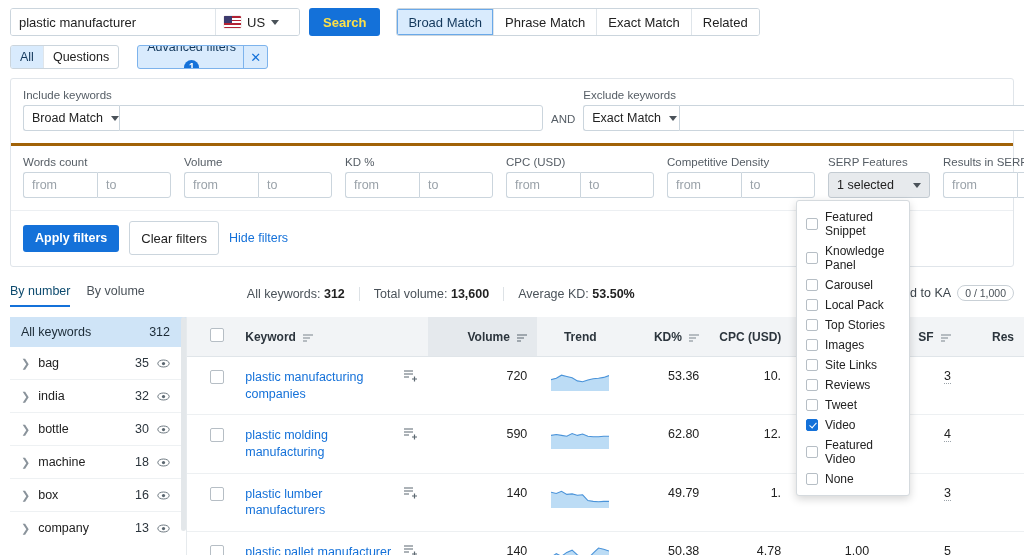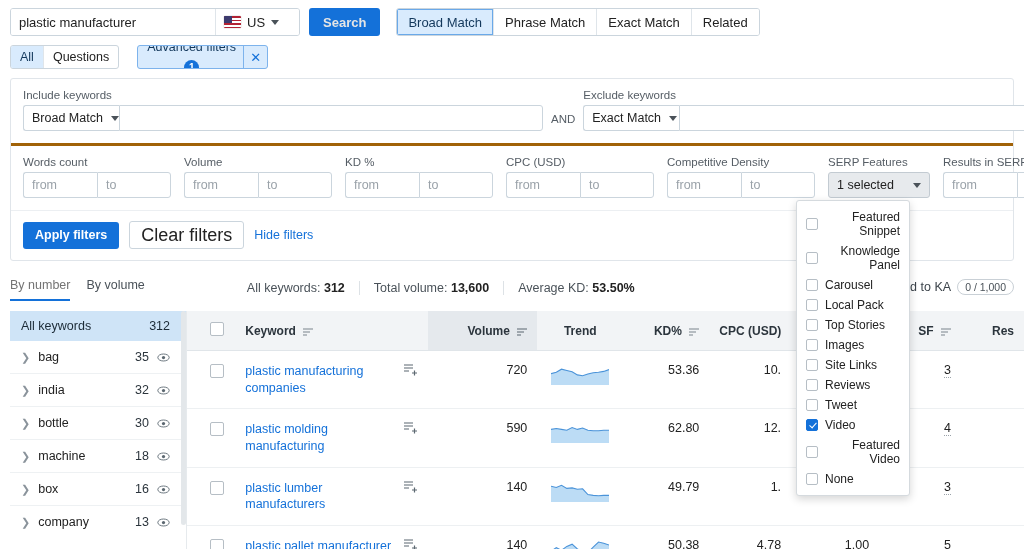--- a/index.html
+++ b/index.html
@@ -35,21 +35,21 @@
   .flag {
     width: 17px; height: 12px; border-radius: 1px; position: relative;
     background: linear-gradient(#b22234 0 15%, #fff 15% 30%, #b22234 30% 45%, #fff 45% 60%, #b22234 60% 75%, #fff 75% 90%, #b22234 90% 100%);
     overflow: hidden; flex: none; box-shadow: 0 0 0 0.5px rgba(0,0,0,.12);
   }
   .flag::before { content: ""; position: absolute; left: 0; top: 0; width: 8px; height: 7px; background: #3c3b6e; }
   .country-code { font-size: 13px; color: #222; }
   .caret { width: 0; height: 0; border-left: 4px solid transparent; border-right: 4px solid transparent; border-top: 5px solid #4a5259; }
   .btn-search {
     margin-left: 9px; height: 28px; padding: 0 14px;
-    background: #1471d9; color: #e5e5e5; border: none; border-radius: 3px;
+    background: #1471d9; color: #fde047; border: none; border-radius: 3px;
     font-size: 13px; font-weight: bold; cursor: pointer;
     font-family: "Liberation Sans", sans-serif;
   }
   .match-tabs {
     display: flex; margin-left: 16px; height: 28px;
     border: 1px solid #cbd5dd; border-radius: 3px; overflow: hidden; background: #fff;
   }
   .match-tab {
     padding: 0 11px; display: flex; align-items: center; font-size: 13px;
     border-right: 1px solid #dfe5ea; cursor: pointer; color: #222; background: #fff;
@@ -114,47 +114,47 @@
     font-size: 12.5px; cursor: pointer; color: #222;
   }
   .fp-row3 { padding: 10px 12px 11px 12px; display: flex; align-items: center; gap: 10px; }
   .btn-primary {
     background: #1471d9; color: #fff; border: none; border-radius: 3px;
     height: 27px; padding: 0 12px; font-size: 12.5px; font-weight: bold; cursor: pointer;
     font-family: "Liberation Sans", sans-serif;
   }
   .btn-plain {
     background: #fff; color: #222; border: 1px solid #cbd5dd; border-radius: 3px;
-    height: 28px; padding: 0 11px; font-size: 18px; cursor: pointer;
+    height: 34px; padding: 0 11px; font-size: 13px; cursor: pointer;
     font-family: "Liberation Sans", sans-serif;
   }
   .link { color: #1471d9; font-size: 12.5px; cursor: pointer; }
 
   
   .dropdown {
     position: absolute; left: 796px; top: 200px; width: 114px;
     background: #fff; border: 1px solid #d5dade; border-radius: 3px;
-    box-shadow: 0 3px 9px rgba(0,0,0,.17); padding: 6px 0; z-index: 60; text-align: right;
+    box-shadow: 0 3px 9px rgba(0,0,0,.17); padding: 6px 0; z-index: 60;
   }
   .dd-item { display: flex; align-items: center; gap: 7px; padding: 3px 9px; font-size: 12px; cursor: pointer; color: #222; }
   .cbx {
     width: 12px; height: 12px; border: 1px solid #b6bec5; border-radius: 2px;
     background: #fff; flex: none; position: relative;
   }
   .cbx.on { background: #1471d9; border-color: #1471d9; }
   .cbx.on::after {
     content: ""; position: absolute; left: 3.5px; top: 1px; width: 3px; height: 6px;
     border: solid #fff; border-width: 0 1.6px 1.6px 0; transform: rotate(42deg);
   }
 
   
   .statsbar { display: flex; align-items: flex-end; padding: 12px 10px 0 10px; height: 40px; }
   .vtabs { display: flex; gap: 16px; }
   .vtab { font-size: 12.5px; color: #4a5259; padding-bottom: 7px; cursor: pointer; border-bottom: 2px solid transparent; }
-  .vtab.active { color: #737373; border-bottom-color: #1471d9; }
+  .vtab.active { color: #0c4a6e; border-bottom-color: #1471d9; }
   .stats { display: flex; align-items: center; gap: 0; margin-left: 62px; padding-bottom: 6px; font-size: 12.5px; color: #4a5259; }
   .stat { padding: 0 14px; }
   .stat:first-child { padding-left: 0; margin-left: 40px; }
   .stat b { color: #222; }
   .stat-div { width: 1px; height: 14px; background: #dde2e6; }
   .add-ka { margin-left: auto; display: flex; align-items: center; gap: 6px; padding-bottom: 6px; font-size: 12.5px; color: #3c444b; cursor: pointer; }
   .ka-pill { border: 1px solid #c9d0d6; border-radius: 9px; padding: 1px 7px; font-size: 10.5px; color: #4a5259; }
 
   
   .body { display: flex; padding: 10px 0 0 10px; height: 248px; }

